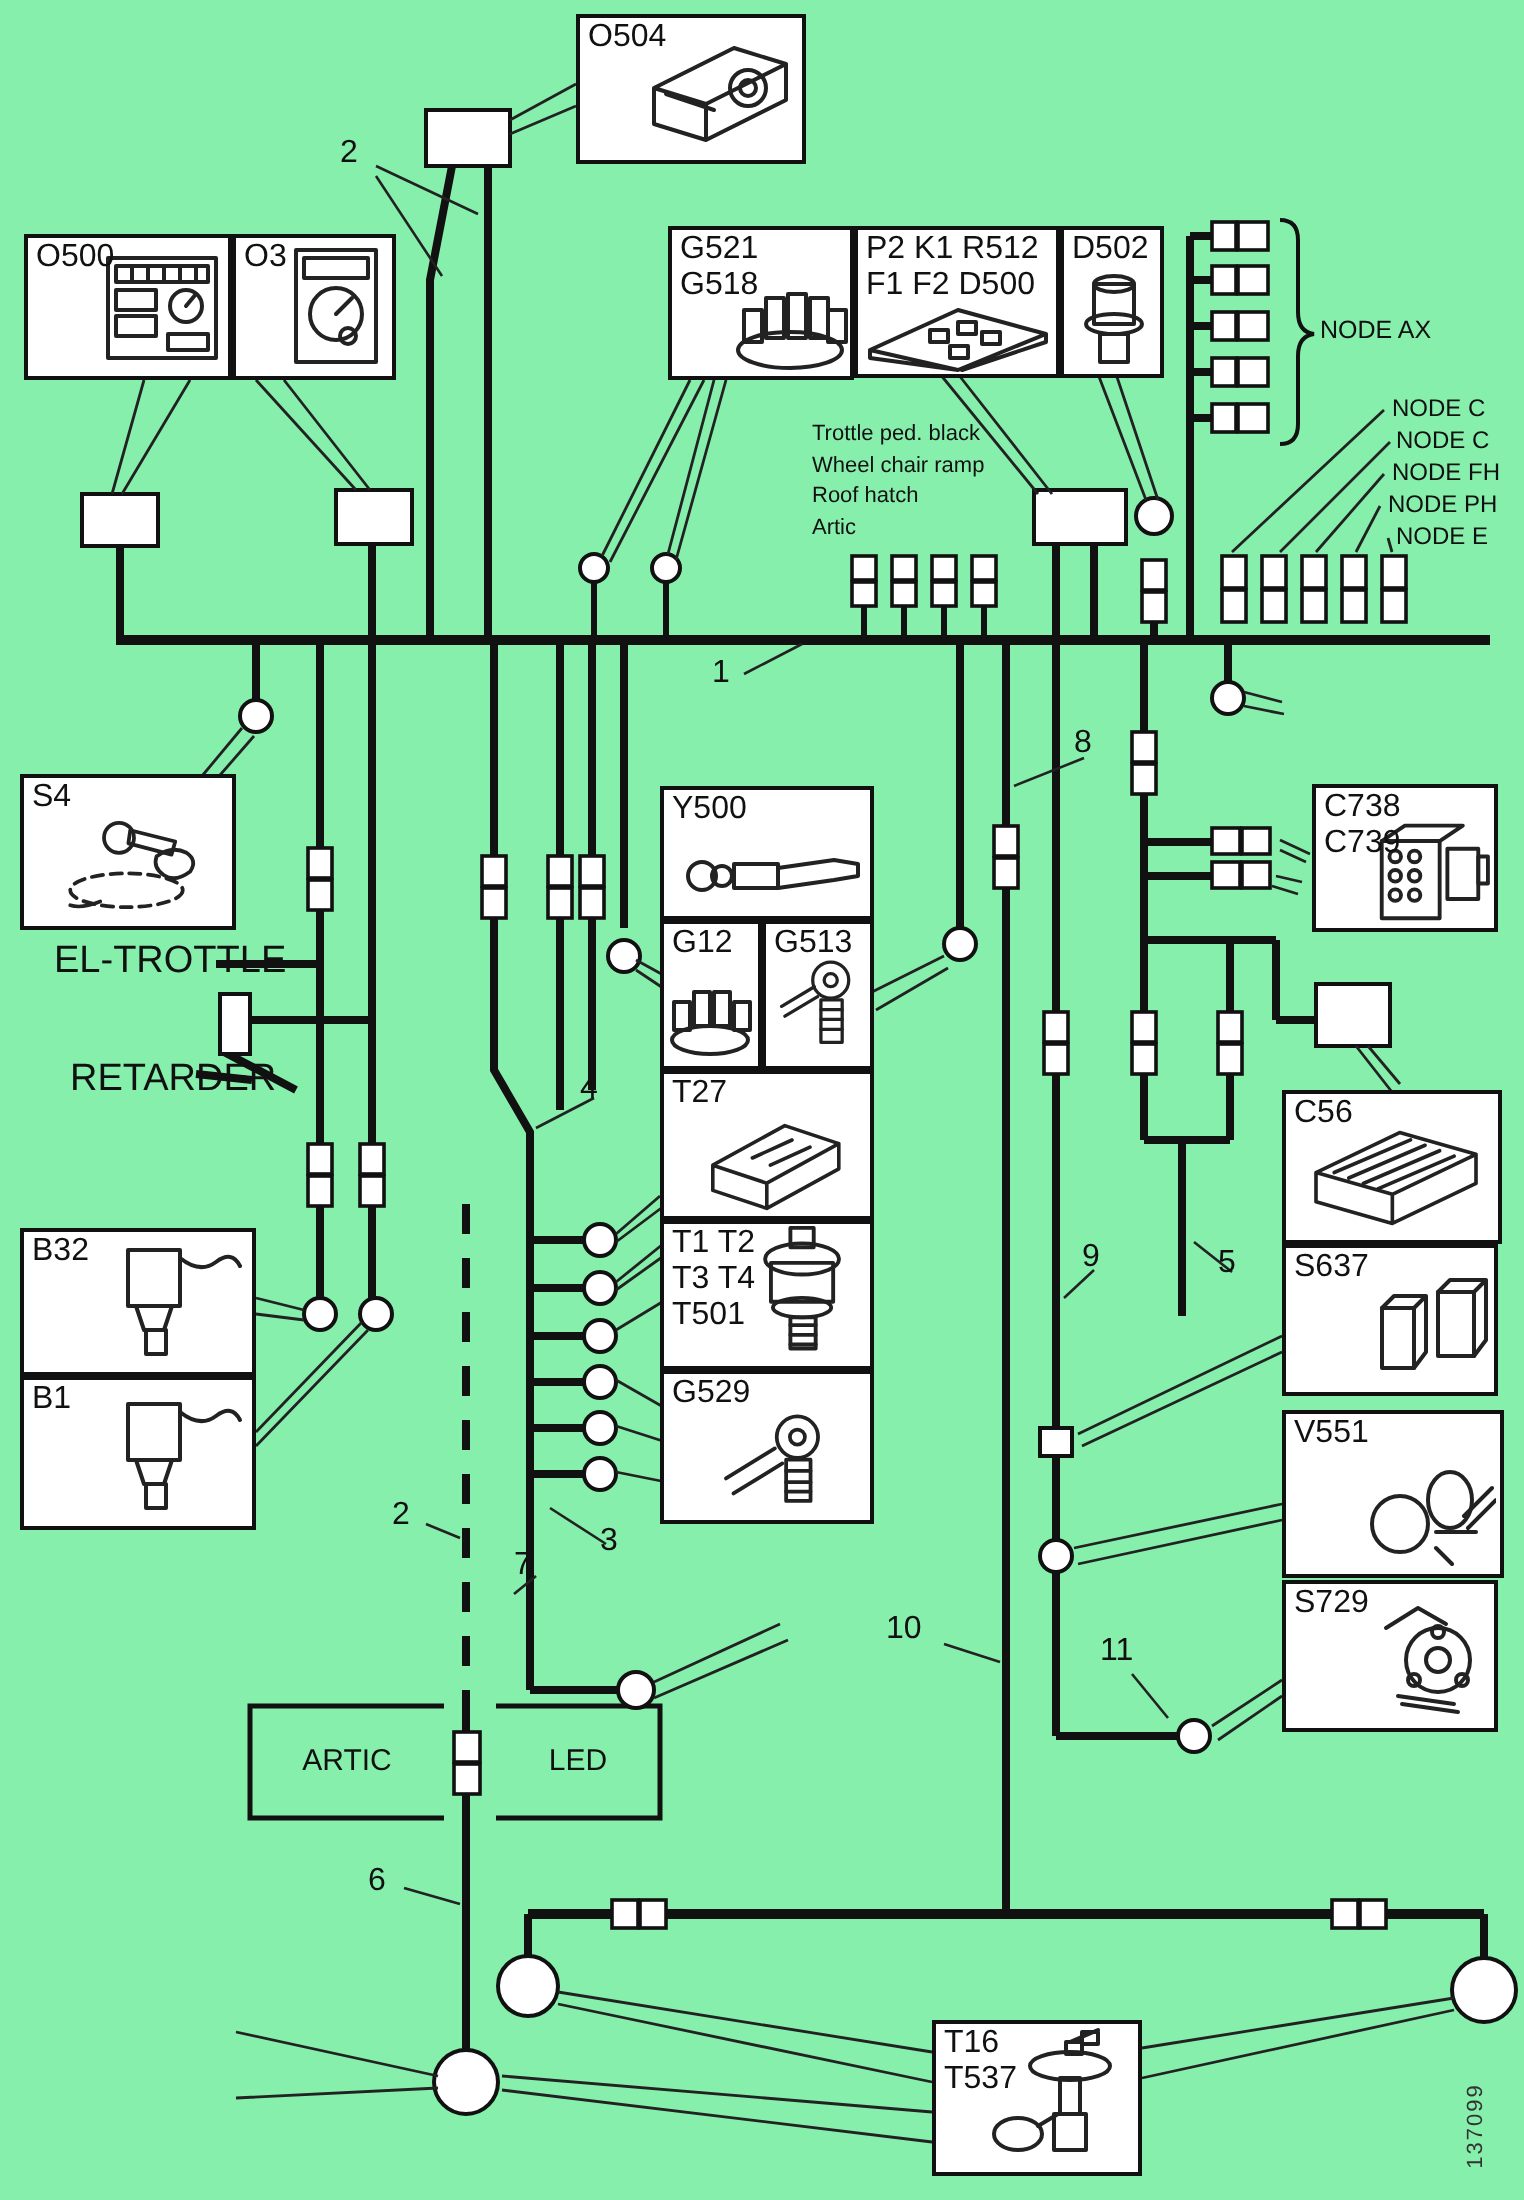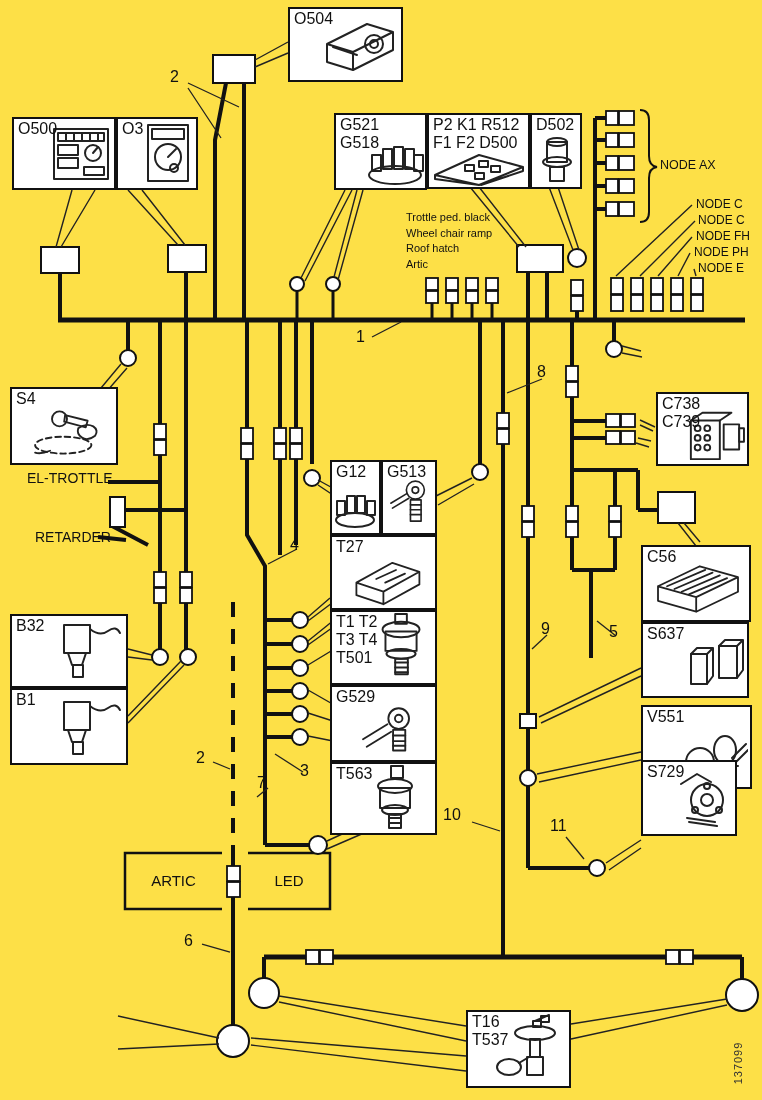--- a/index.html
+++ b/index.html
@@ -1,27 +1,27 @@
 <!DOCTYPE html>
 <html><head>
 <meta charset="utf-8">
 <style>
   html,body{margin:0;padding:0;background:#fff;}
-  #canvas{position:relative;width:762px;height:1100px;background:#fde047;overflow:hidden;
+  #canvas{position:relative;width:762px;height:1100px;background:#86efac;overflow:hidden;
           font-family:"Liberation Sans",sans-serif;color:#111;}
   #wires{position:absolute;left:0;top:0;z-index:1;}
   .cbox{position:absolute;border:2px solid #111;background:#fff;box-sizing:border-box;z-index:2;}
   .lblwrap{position:absolute;left:4px;top:1px;z-index:3;}
   .lbl{display:block;font-size:16px;line-height:18px;white-space:nowrap;}
   .art{position:absolute;z-index:2;}
   .tlabel{position:absolute;z-index:4;white-space:nowrap;}
   .num{font-size:16px;}
   .opt{font-size:11px;line-height:15.5px;}
   .node{font-size:12px;}
-  .small{font-size:14px;}
+  .small{font-size:19px;}
   .bracket-label{font-size:15px;text-align:center;}
   .fig{font-size:11px;letter-spacing:1px;color:#333;transform:rotate(-90deg);text-align:center;}
   svg .ln{stroke:#222;fill:none;stroke-width:2;stroke-linejoin:round;stroke-linecap:round;}
 </style>
 </head>
 <body>
 
 <div id="canvas">
 
 <svg id="wires" width="762" height="1100" viewBox="0 0 762 1100">
@@ -342,20 +342,33 @@
   <svg class="art" style="right:4px;bottom:1px" width="76" height="66" viewBox="0 0 76 62">
     <g class="ln" stroke-width="1.5">
           <rect x="18" y="4" width="26" height="28"></rect>
           <path d="M22,32 L40,32 L36,44 L26,44 Z"></path>
     <rect x="27" y="44" width="10" height="12"></rect>
           <path d="M44,8 q10,8 18,2 q8,-6 12,2"></path>
         </g>
   </svg>
 </div>
 
+<div class="cbox" style="left:330px;top:393px;width:107px;height:67px">
+  <div class="lblwrap">
+        <span class="lbl">Y500</span>
+      </div>
+  <svg class="art" style="right:2px;bottom:2px" width="92" height="40" viewBox="0 0 92 40">
+    <g class="ln" stroke-width="1.5">
+          <circle cx="10" cy="22" r="7"></circle>
+          <circle cx="20" cy="22" r="5"></circle>
+    <rect x="26" y="16" width="22" height="12"></rect>
+          <path d="M48,18 L76,14 L88,16 L88,22 L76,24 L48,28 Z"></path>
+        </g>
+  </svg>
+</div>
 
 <div class="cbox" style="left:330px;top:460px;width:51px;height:75px">
   <div class="lblwrap">
         <span class="lbl">G12</span>
       </div>
   <svg class="art" style="right:2px;bottom:3px" width="44" height="42" viewBox="0 0 44 42">
     <g class="ln" stroke-width="1.4">
           <ellipse cx="22" cy="32" rx="19" ry="7"></ellipse>
     <rect x="4" y="13" width="8" height="14"></rect>
           <rect x="14" y="8" width="8" height="17"></rect>
@@ -418,35 +431,20 @@
     <g class="ln" stroke-width="1.5">
           <path d="M2,46 L28,30 M6,54 L32,38"></path>
     <circle cx="40" cy="24" r="11"></circle>
           <circle cx="40" cy="24" r="4"></circle>
     <rect x="34" y="36" width="13" height="22"></rect>
           <path d="M34,42 H47 M34,48 H47 M34,53 H47"></path>
         </g>
   </svg>
 </div>
 
-<div class="cbox" style="left:330px;top:762px;width:107px;height:73px">
-  <div class="lblwrap">
-        <span class="lbl">T563</span>
-      </div>
-  <svg class="art" style="right:8px;bottom:1px" width="62" height="68" viewBox="0 0 62 68">
-    <g class="ln" stroke-width="1.5">
-          <rect x="26" y="2" width="12" height="12"></rect>
-          <ellipse cx="30" cy="22" rx="17" ry="7"></ellipse>
-    <rect x="15" y="24" width="30" height="20"></rect>
-          <ellipse cx="30" cy="46" rx="13" ry="5"></ellipse>
-    <rect x="24" y="50" width="12" height="14"></rect>
-          <path d="M24,54 H36 M24,59 H36"></path>
-        </g>
-  </svg>
-</div>
 
 
 <div class="cbox" style="left:656px;top:392px;width:93px;height:74px">
   <div class="lblwrap">
     <span class="lbl">C738</span>
     <span class="lbl">C739</span>
   </div>
   <svg class="art" style="right:1px;bottom:1px" width="62" height="56" viewBox="0 0 62 58">
     <g class="ln" stroke-width="1.4">
           <rect x="6" y="14" width="30" height="40"></rect>
@@ -495,21 +493,21 @@
       </div>
   <svg class="art" style="right:2px;bottom:2px" width="70" height="62" viewBox="0 0 70 60">
     <g class="ln" stroke-width="1.5">
           <circle cx="22" cy="38" r="14"></circle>
           <ellipse cx="47" cy="26" rx="11" ry="14"></ellipse>
     <path d="M40,42 H60 M40,50 L48,58 M54,34 L68,20 M56,40 L70,26"></path>
         </g>
   </svg>
 </div>
 
-<div class="cbox" style="left:641px;top:760px;width:96px;height:76px">
+<div class="cbox" style="left:641px;top:790px;width:108px;height:76px">
   <div class="lblwrap">
         <span class="lbl">S729</span>
       </div>
   <svg class="art" style="right:2px;bottom:2px" width="62" height="66" viewBox="0 0 62 66">
     <g class="ln" stroke-width="1.4">
           <circle cx="36" cy="34" r="16"></circle>
           <circle cx="36" cy="34" r="6"></circle>
     <circle cx="36" cy="20" r="3"></circle>
           <circle cx="24" cy="44" r="3"></circle>
           <circle cx="48" cy="44" r="3"></circle>

